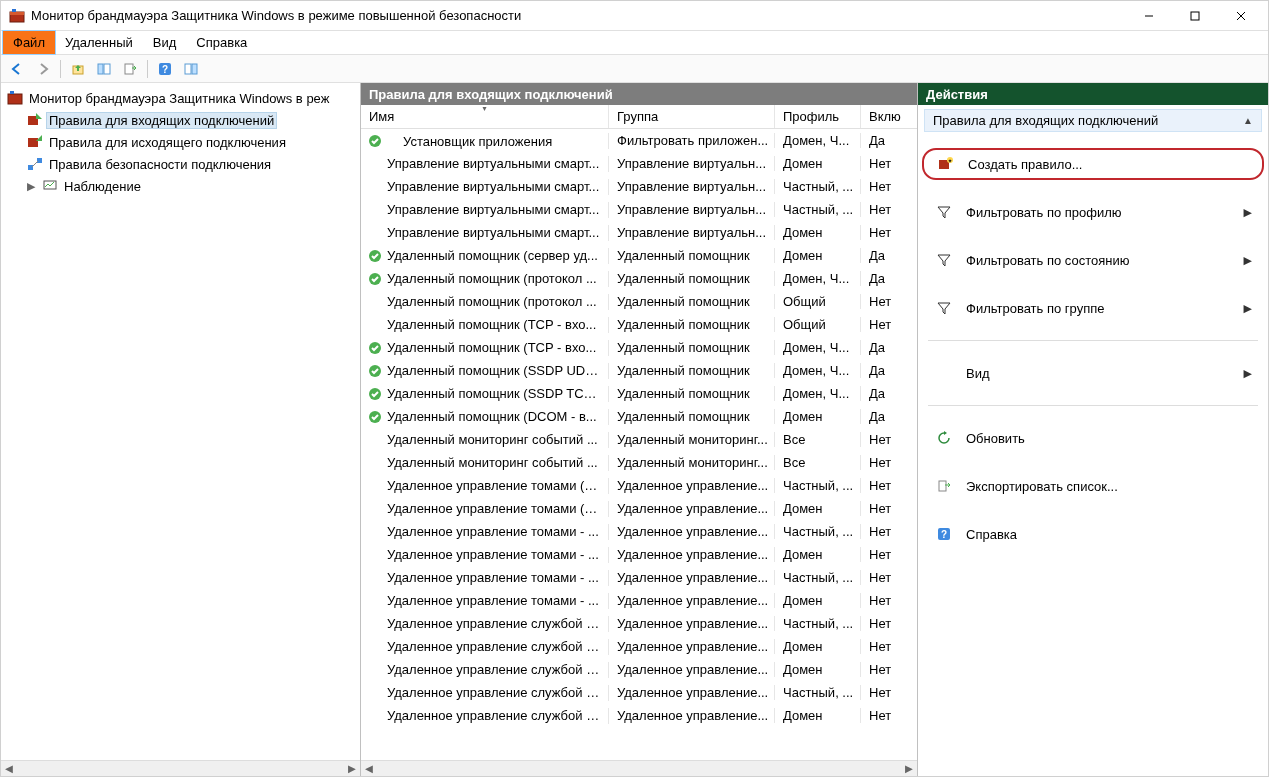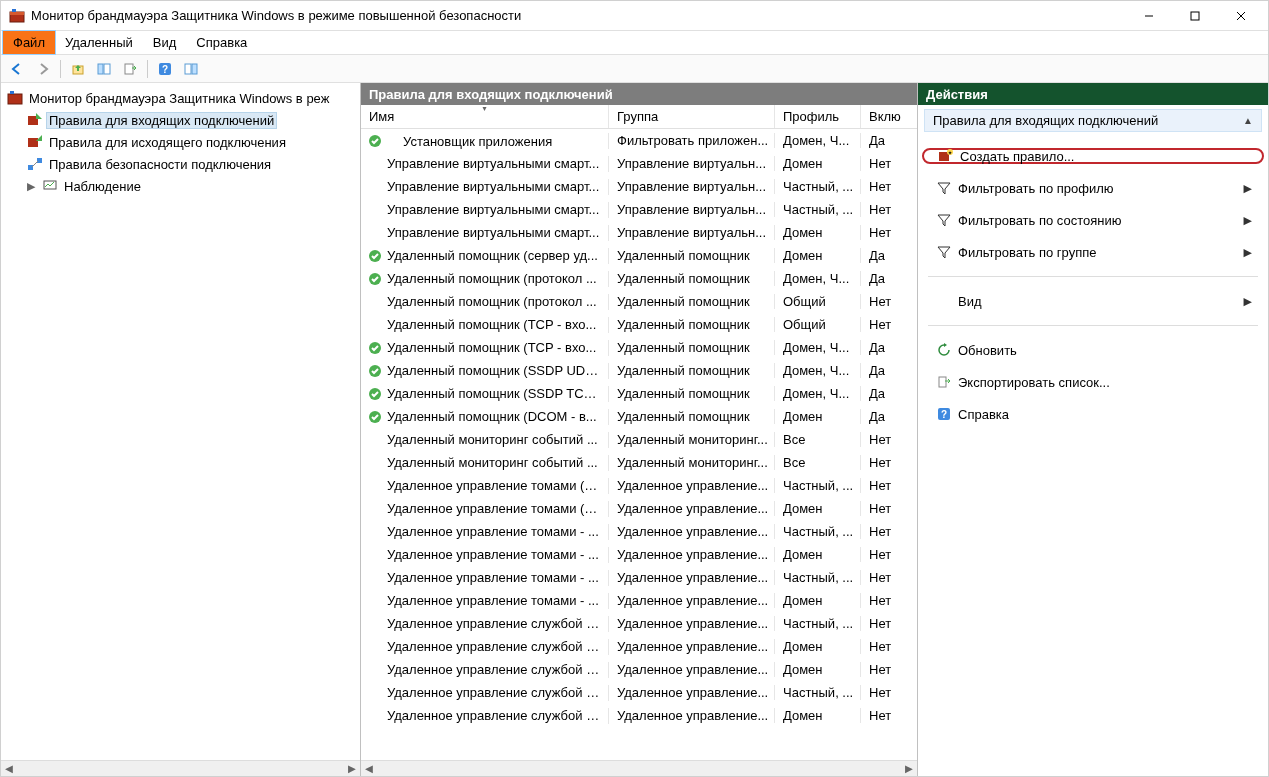--- a/index.html
+++ b/index.html
@@ -40,21 +40,21 @@
   .list-row { display:flex; height:23px; align-items:center; }
   .row-icon { width:16px; height:16px; margin-left:4px; margin-right:2px; flex:0 0 16px; display:flex; align-items:center; justify-content:center;}
   .row-text { overflow:hidden; text-overflow:ellipsis; white-space:nowrap; }
   .hscroll { height:16px; border-top:1px solid #ddd; background:#f0f0f0; display:flex; align-items:center;}
   .hscroll .sb-btn { width:16px;height:16px;display:flex;align-items:center;justify-content:center;color:#666;}
   .hscroll .track{flex:1;}
   .right-pane { width:350px; }
   .actions-body { flex:1; overflow:auto; padding:2px 0;}
   .action-group-hdr { background:#eaf2fb; border:1px solid #cfe3f5; margin:2px 6px; padding:3px 8px; display:flex; align-items:center; gap:6px; }
   .action-group-hdr .collapse { margin-left:auto; font-size:10px; color:#444;}
-  .action-row { display:flex; align-items:center; height:16px; padding:0 12px 0 14px; gap:6px; margin:16px 4px;}
+  .action-row { display:flex; align-items:center; height:32px; padding:0 12px 0 14px; gap:14px; margin:16px 4px;}
   .action-row .arrow { margin-left:auto; font-size:11px; color:#333;}
   .action-row.highlight { border:2.5px solid #c1272d; border-radius:14px; }
   .ic { width:16px; height:16px; display:inline-flex; align-items:center; justify-content:center; }
   
   svg { display:block; }
 </style>
 </head>
 <body>
 
 <div class="window">

